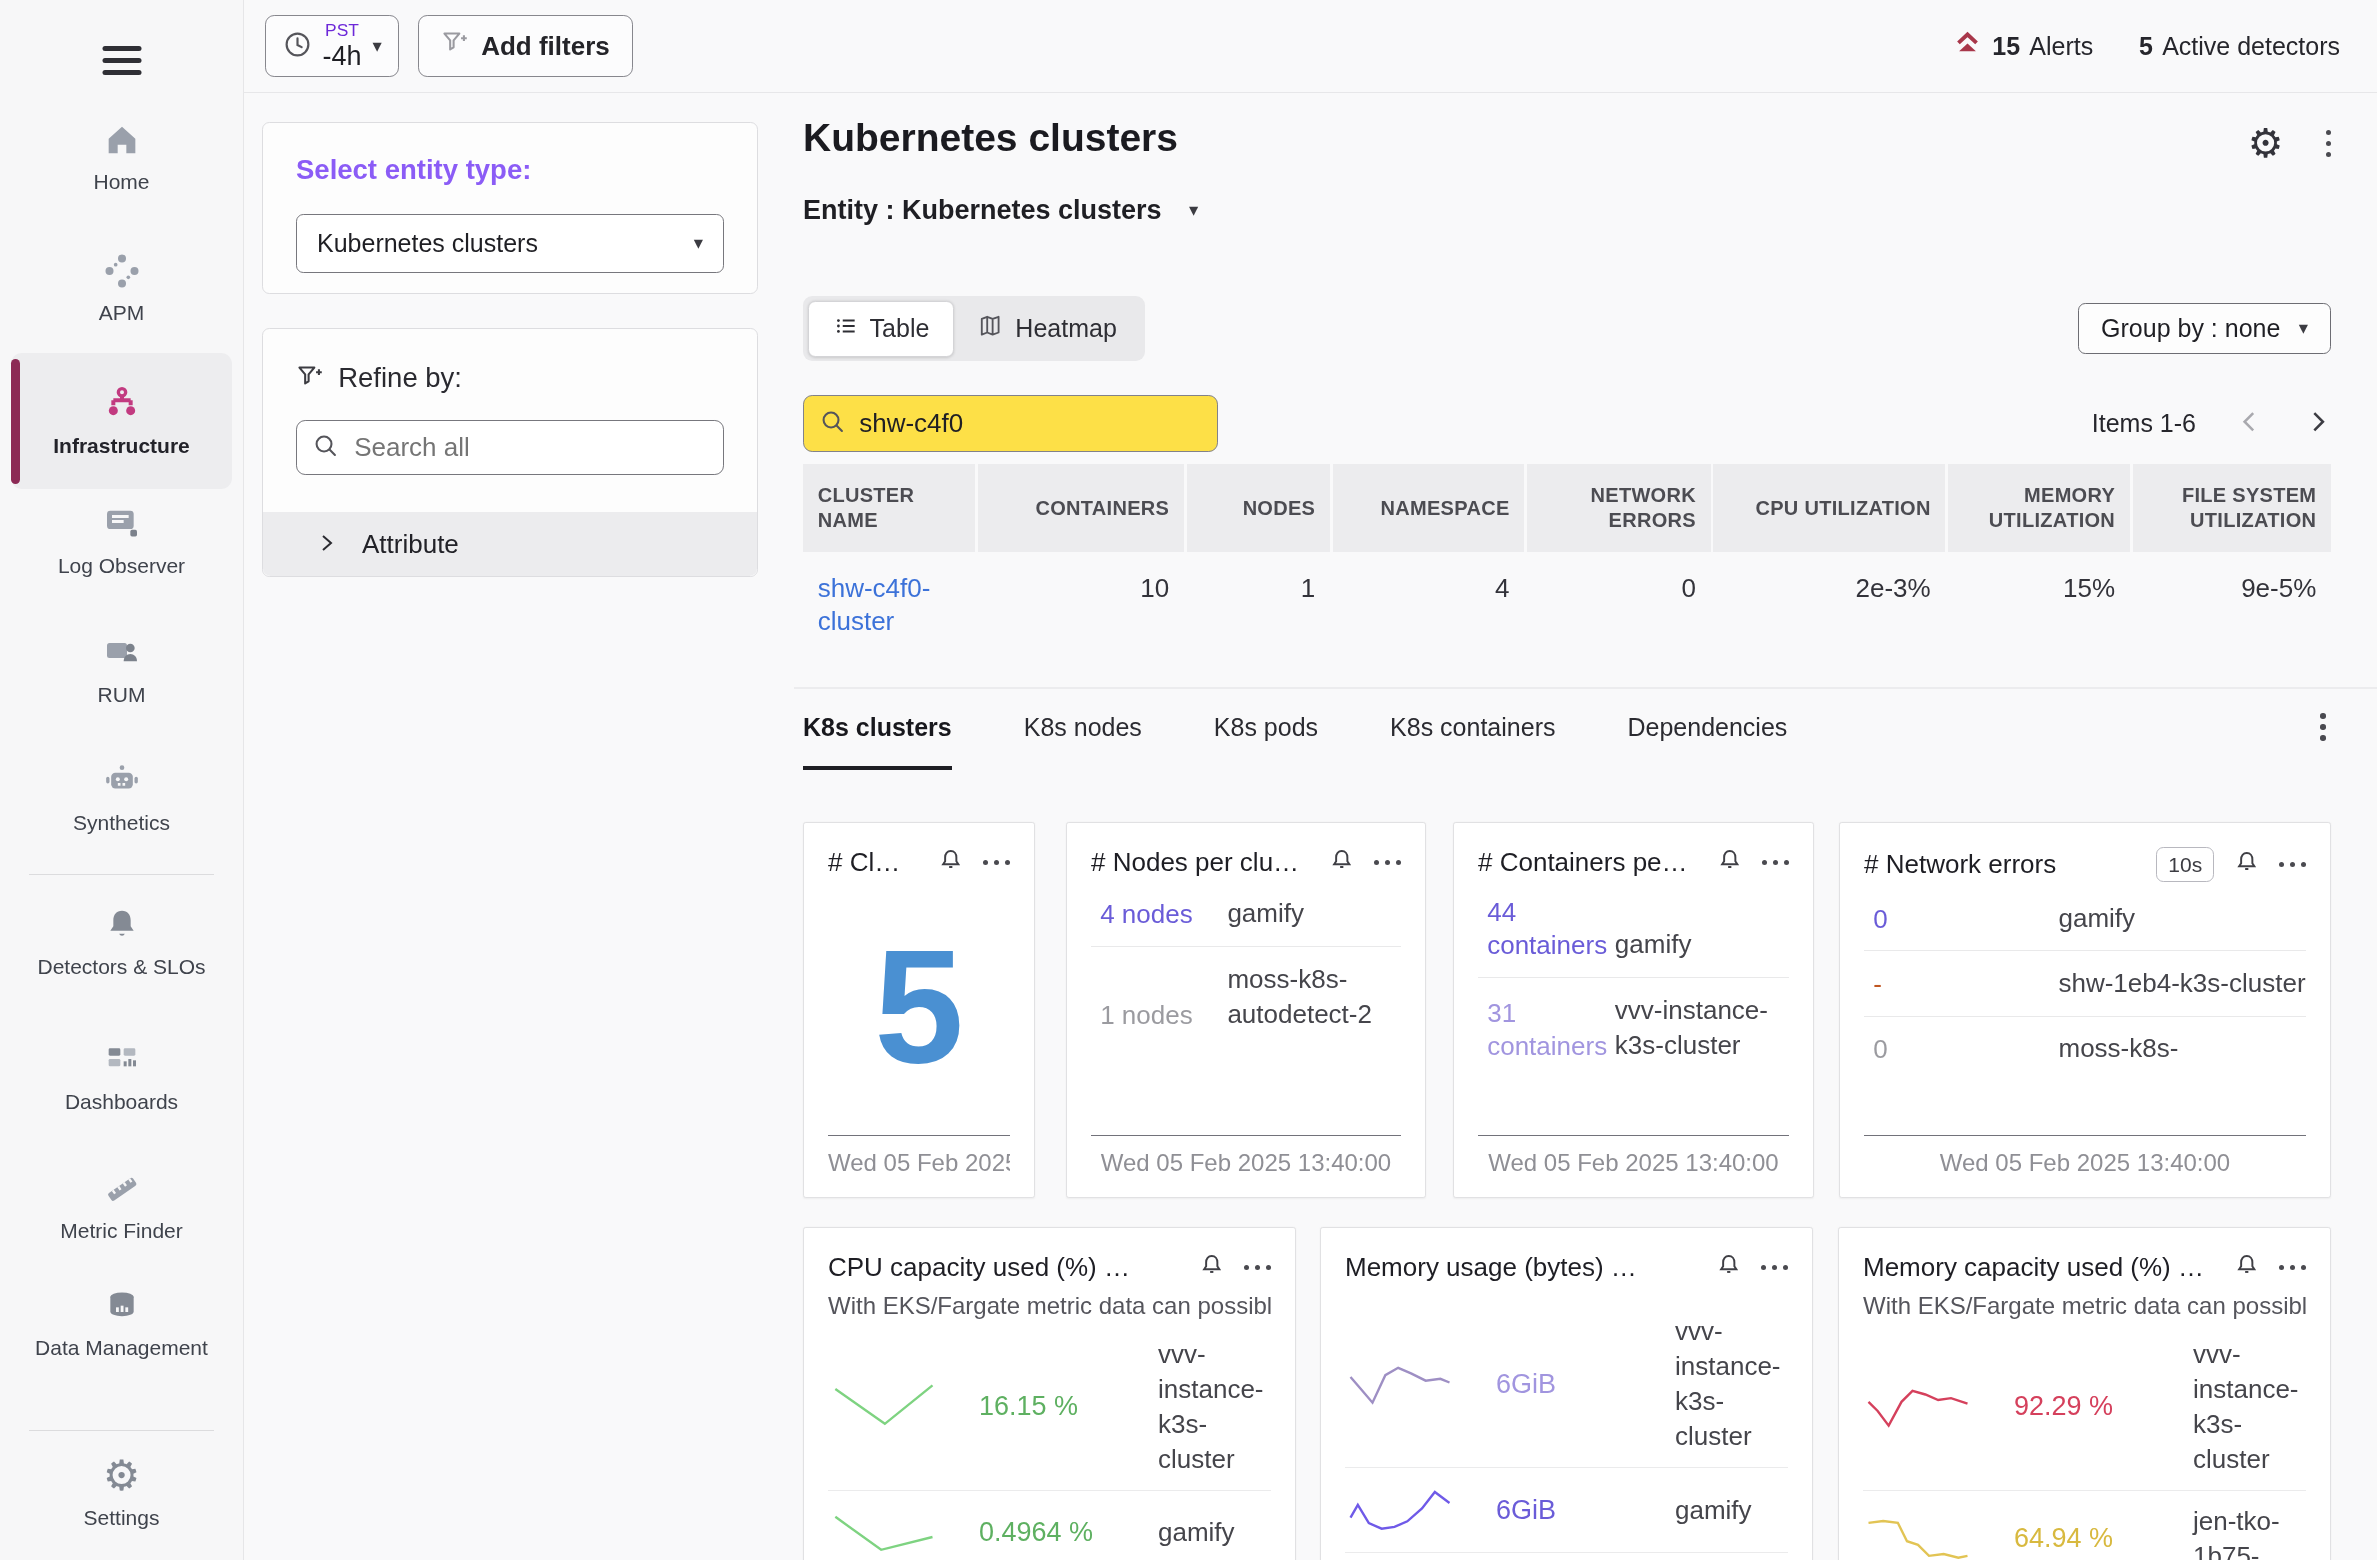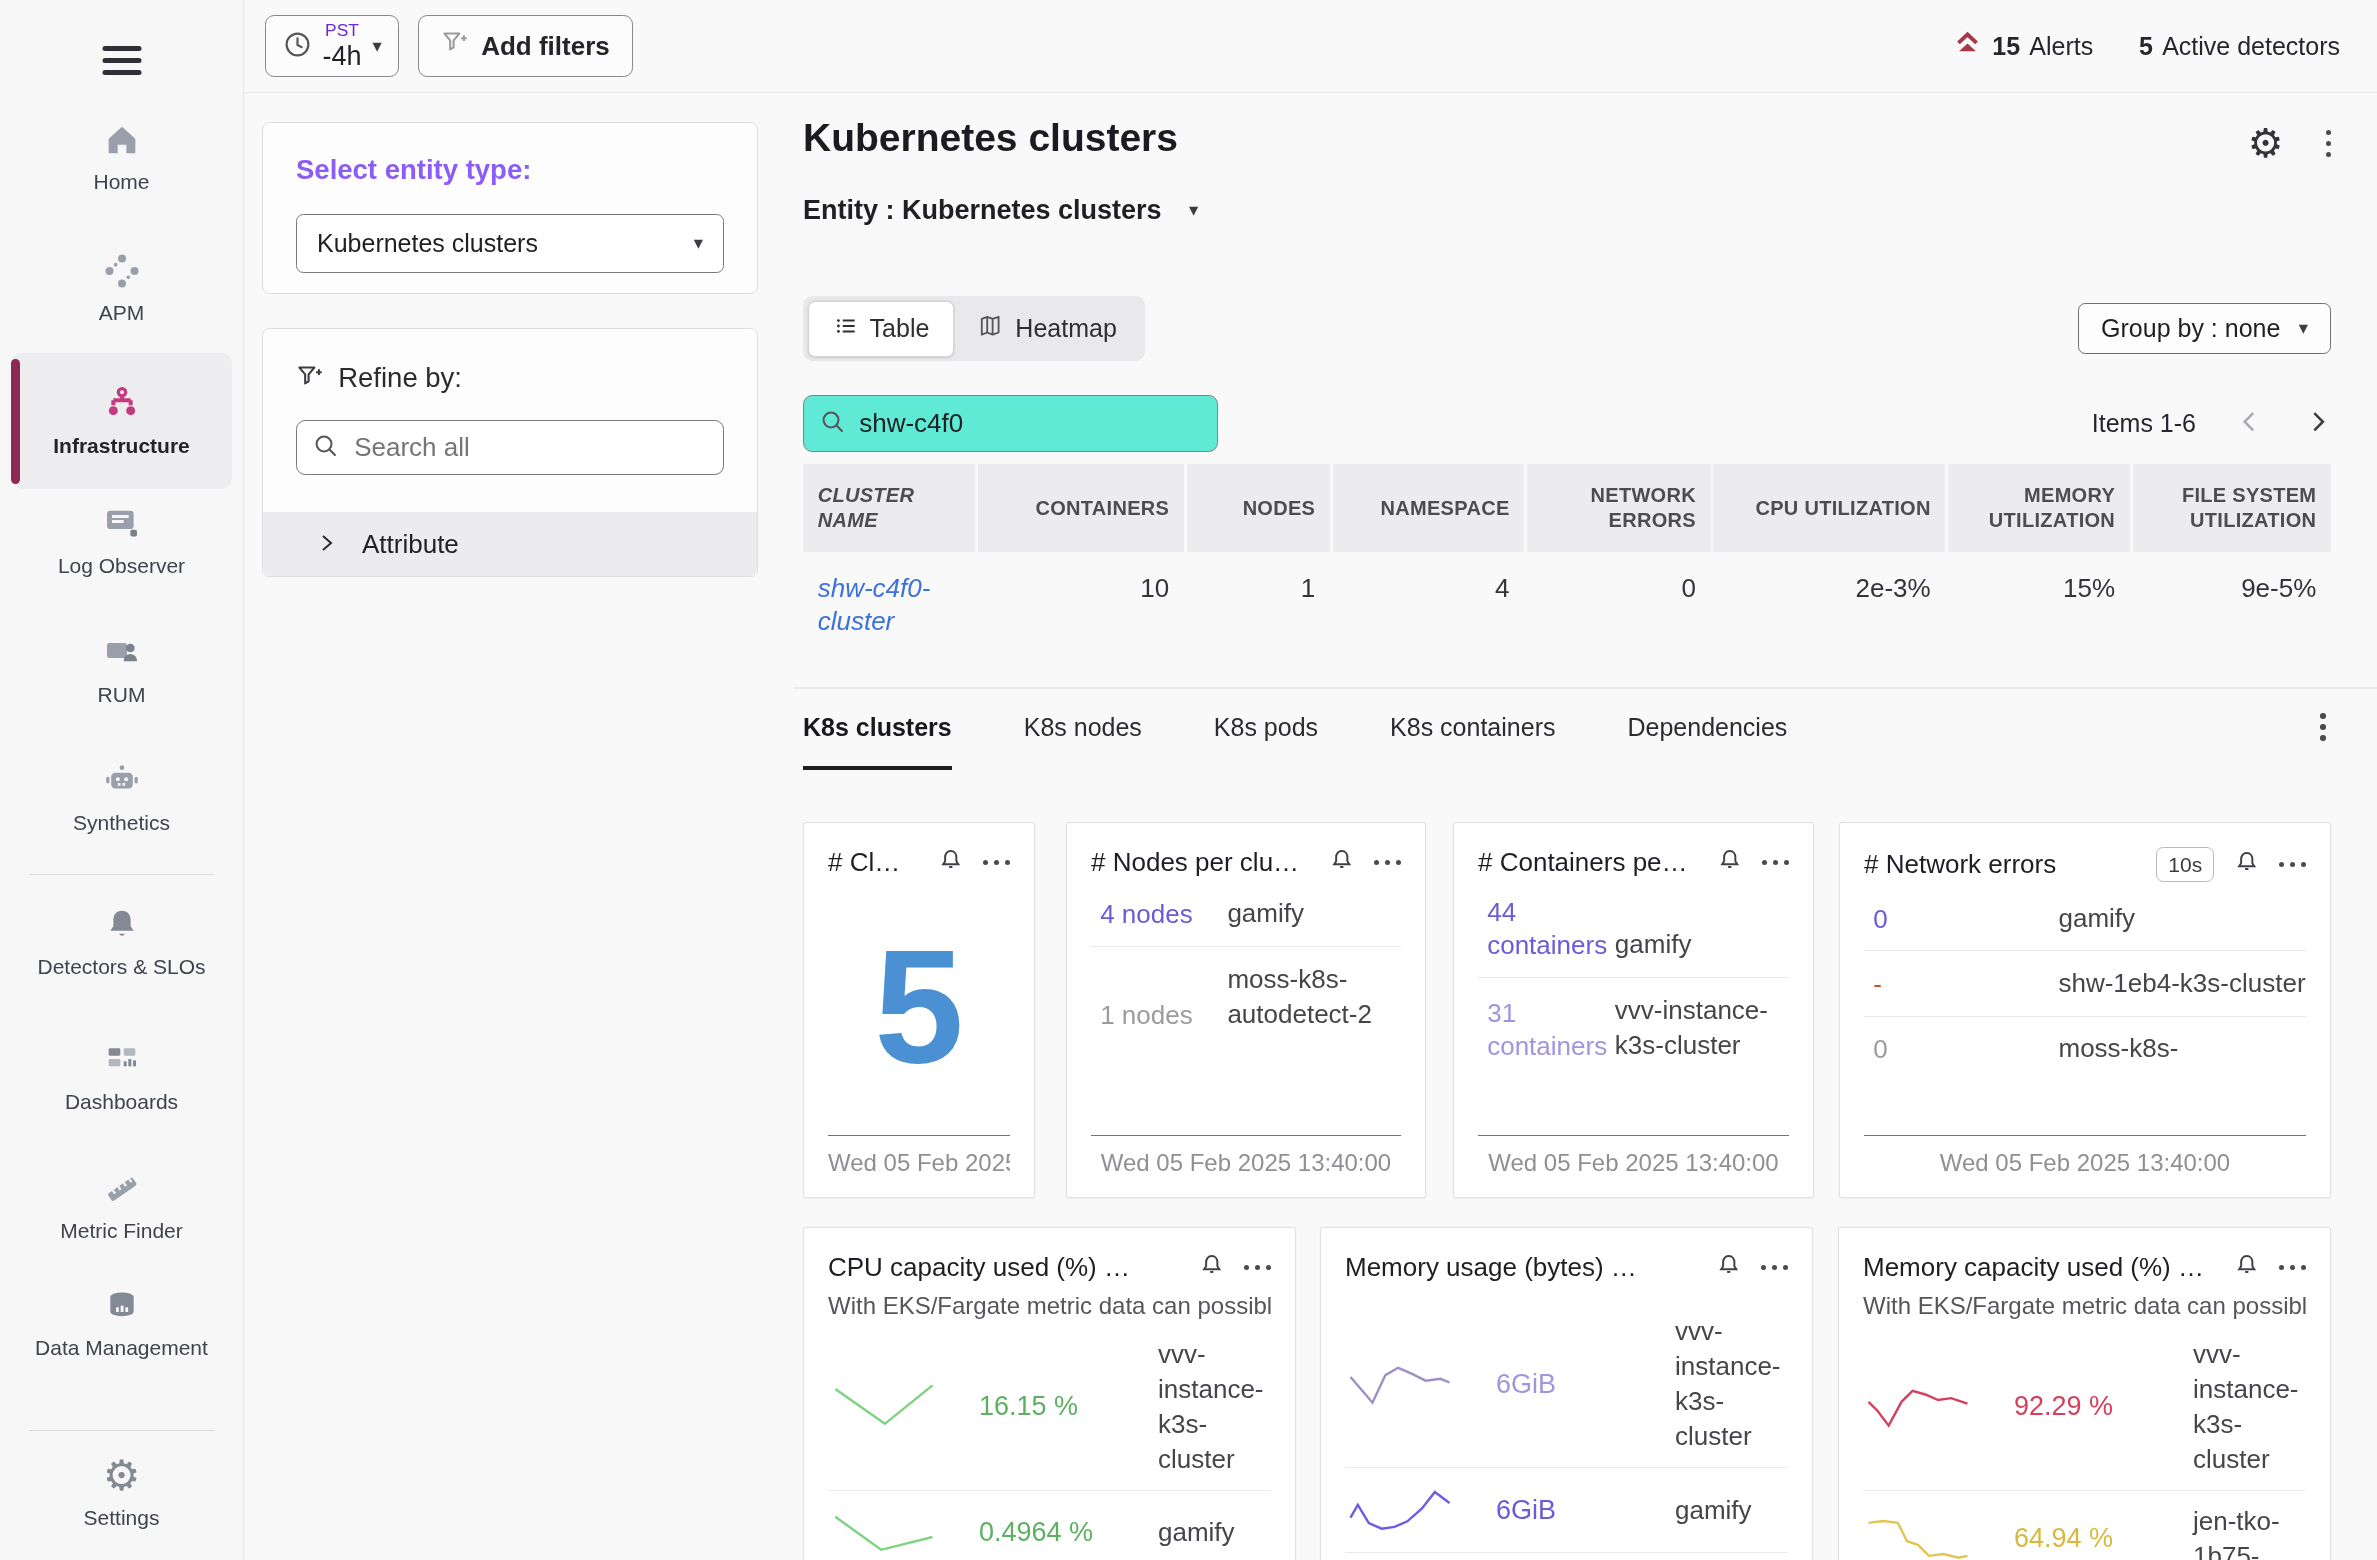--- a/index.html
+++ b/index.html
@@ -56,33 +56,33 @@
   .title-icons{display:flex;align-items:center;gap:42px;margin-top:7.3px;}
   .gear-glyph{font-size:40px;color:#33333a;line-height:1;cursor:pointer;}
   .entity-row{position:absolute;top:103px;display:flex;align-items:center;gap:27.5px;cursor:pointer;}
   .entity-label{font-size:27px;font-weight:bold;color:#1f1f24;}
   .toggle-row{position:absolute;top:204px;left:0;right:0;display:flex;align-items:center;justify-content:space-between;}
   .seg{background:#e9e9eb;border-radius:9.2px;padding:4.6px;display:flex;align-items:center;}
   .seg-btn{display:flex;align-items:center;gap:11px;padding:11px 24px;border-radius:7.3px;font-size:25px;color:#2e2e34;cursor:pointer;}
   .seg-btn.on{background:#fff;border:0.9px solid #d4d4d7;box-shadow:0 0.9px 2.8px rgba(0,0,0,.14);font-weight:500;}
   .groupby-btn{border:1.8px solid #6d6d73;border-radius:7.3px;background:#fdfdfd;display:flex;align-items:center;gap:18.4px;padding:10px 22px;font-size:25px;color:#1f1f24;cursor:pointer;}
   .search-row{position:absolute;top:303px;left:0;right:0;display:flex;align-items:center;justify-content:space-between;}
-  .msearch{width:415px;height:57px;border:1.8px solid #82828a;border-radius:9.2px;background:#5eead4;display:flex;align-items:center;box-sizing:border-box;}
+  .msearch{width:415px;height:57px;border:1.8px solid #82828a;border-radius:9.2px;background:#fde047;display:flex;align-items:center;box-sizing:border-box;}
   .msearch svg{margin:0 11px 0 14.7px;flex:none;}
   .msearch input{border:none;outline:none;background:none;font-size:26px;color:#1f1f24;width:100%;font-family:inherit;}
   .pager{display:flex;align-items:center;gap:40px;}
   .pager-label{font-size:25px;color:#26262c;}
   .chev{cursor:pointer;}
   
   .tbl{position:absolute;top:372px;left:0;right:0;}
   .trow{display:flex;gap:2.8px;}
   .th{background:#ececee;height:88px;display:flex;align-items:center;font-size:20px;font-weight:bold;color:#4c4c52;letter-spacing:0.3px;box-sizing:border-box;padding:0 14.7px;line-height:25px;cursor:pointer;}
   .td{font-size:26px;color:#33333a;box-sizing:border-box;padding:20px 14.7px 0;line-height:33px;}
   .num{justify-content:flex-end;text-align:right;}
-  .c0{width:174px;font-style:italic;}.c1{width:209px;}.c2{width:145px;}.c3{width:194px;}
+  .c0{width:174px;}.c1{width:209px;}.c2{width:145px;}.c3{width:194px;}
   .c4{width:186px;}.c5{width:235px;}.c6{width:184px;}.c7{width:201px;}
   .cluster-link{color:#3c72d9;cursor:pointer;text-decoration:none;}
   .hdivider{position:absolute;top:595px;left:-9.2px;right:-46px;height:1.8px;background:#ececee;}
   
   .tabs{position:absolute;top:621px;left:0;right:0;display:flex;gap:72px;}
   .tab{font-size:25px;color:#2b2b31;padding-bottom:24px;cursor:pointer;}
   .tab.on{font-weight:bold;color:#18181d;border-bottom:4.6px solid #1f1f24;}
   .tabs-kebab{position:absolute;right:5.5px;top:0;}
   
   .dots-h,.dots-v{display:flex;gap:5.5px;align-items:center;cursor:pointer;}

